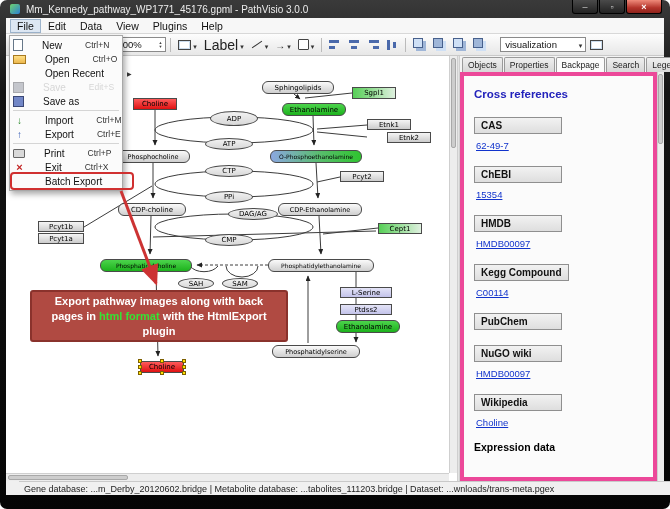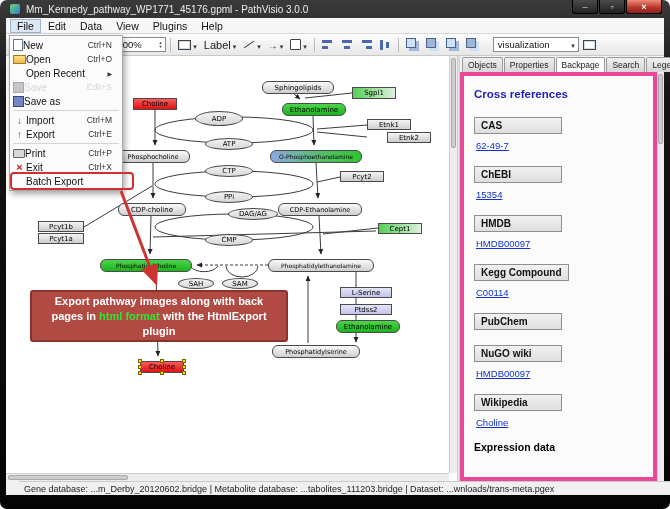--- a/index.html
+++ b/index.html
@@ -21,21 +21,21 @@
   .tb-btn{height:18px;min-width:18px;border:1px solid transparent;background:transparent;display:flex;align-items:center;justify-content:center;padding:0 2px;gap:2px;}
   .tb-sep{width:1px;height:14px;background:#bbb;margin:0 3px;flex:none;}
   .tb-label{font-size:10px;color:#222;margin:0 3px;}
   .combo{height:15px;background:#fff;border:1px solid #8a8a8a;display:flex;align-items:center;font-size:9.5px;padding:0 3px 0 4px;gap:3px;box-sizing:border-box;color:#111;}
   .combo.zoom{width:54px;justify-content:space-between;}
   .combo.viz{width:86px;margin-left:10px;justify-content:space-between;}
   .dd::after{content:"▾";font-size:7px;color:#333;}
   .spin{display:flex;flex-direction:column;line-height:4px;}
   .spin::before{content:"▲";font-size:4px;color:#444;}
   .spin::after{content:"▼";font-size:4px;color:#444;}
-  .btxt{font-size:11px;color:#222;}
+  .btxt{font-size:14px;color:#222;}
   
   .ic-page{width:9px;height:11px;background:#fff;border:1px solid #667;}
   .ic-folder{width:12px;height:8px;background:linear-gradient(#ffe08a,#e8b64f);border:1px solid #a7791f;border-radius:1px;position:relative;margin-top:2px;}
   .ic-folder::before{content:"";position:absolute;top:-3px;left:0;width:5px;height:2px;background:#e8b64f;border:1px solid #a7791f;border-bottom:none;}
   .ic-disk{width:10px;height:10px;background:#6f86c9;border:1px solid #33406e;}
   .disabled{opacity:.45;filter:grayscale(.8);}
   .ic-genebox{width:11px;height:8px;background:#fff;border:1px solid #444;box-shadow:inset 0 0 0 1px #cde;}
   .ic-line{width:12px;height:12px;position:relative;}
   .ic-line::before{content:"";position:absolute;left:0;top:5px;width:12px;border-top:1.5px solid #333;transform:rotate(-35deg);}
   .ic-arrowg::before{content:"→";font-size:10px;color:#333;line-height:1;}
@@ -88,21 +88,21 @@
   .style-bluegreen{background:linear-gradient(90deg,#8ba7e0 0%,#58bd6c 55%,#2fc52f 100%)!important;}
   .style-lavender{background:linear-gradient(180deg,#e4e4f7,#c3c3ea)!important;}
   .style-gene-green{background:linear-gradient(90deg,#57cf57,#dff0df)!important;}
   .nlabel{pointer-events:none;}
   .handle{position:absolute;width:4px;height:4px;background:#ffdf00;border:1px solid #7d6000;z-index:3;box-sizing:border-box;}
   
   .callout{position:absolute;left:24px;top:234px;width:258px;height:52px;background:#b04a42;border:2px solid #8a322c;border-radius:3px;color:#fff;font-weight:bold;font-size:11px;line-height:15px;display:flex;align-items:center;justify-content:center;text-align:center;padding:2px 8px;box-sizing:border-box;z-index:5;}
   .callout .hl{color:#35e235;}
   
   .filemenu{position:absolute;left:9px;top:35px;width:112px;background:#fbfbfb;border:1px solid #a8a8a8;box-shadow:2px 3px 6px rgba(0,0,0,.35);z-index:40;padding:2px 0;font-size:10px;color:#111;overflow:visible;}
-  .fm-item{display:flex;align-items:center;height:14px;padding:0 10px 0 3px;gap:0;}
+  .fm-item{display:flex;align-items:center;height:14px;padding:0 22px 0 3px;gap:19px;}
   .fm-ic{width:13px;display:flex;justify-content:center;align-items:center;flex:none;font-size:10px;}
   .fm-label{flex:1;white-space:nowrap;}
   .fm-sc{font-size:8.5px;color:#333;margin-left:4px;}
   .fm-item.disabled .fm-label,.fm-item.disabled .fm-sc{color:#aaa;}
   .fm-sep{height:1px;background:#d5d5d5;margin:2px 3px;}
   .red-outline{position:absolute;left:0;top:136px;width:124px;height:18px;border:2px solid #d03030;border-radius:4px;box-sizing:border-box;pointer-events:none;}
   .new-page-icon{width:8px;height:10px;background:#fff;border:1px solid #678;}
   .open-folder-icon{width:11px;height:7px;background:linear-gradient(#ffdf85,#ecb84e);border:1px solid #a7791f;}
   .save-disk-icon,.saveas-disk-icon{width:9px;height:9px;background:#7287c7;border:1px solid #3a4775;}
   .import-icon{color:#2a8a2a;font-weight:bold;}
@@ -256,21 +256,21 @@
               </div>
               <div class="node rounded style-green" style="left: 276px; top: 47px; width: 64px; height: 13px;">
                 <span class="nlabel">Ethanolamine</span>
               </div>
               <div class="node rect style-gene-gray" style="left: 361px; top: 63px; width: 44px; height: 11px;">
                 <span class="nlabel">Etnk1</span>
               </div>
               <div class="node rect style-gene-gray" style="left: 361px; top: 76px; width: 44px; height: 11px; margin-left: 20px;">
                 <span class="nlabel">Etnk2</span>
               </div>
-              <div class="node ellipse style-gray" style="left: 189px; top: 55px; width: 48px; height: 15px; text-align: right;">
+              <div class="node ellipse style-gray" style="left: 204px; top: 55px; width: 48px; height: 15px; text-align: right;">
                 <span class="nlabel">ADP</span>
               </div>
               <div class="node ellipse style-gray" style="left: 199px; top: 82px; width: 48px; height: 12px;">
                 <span class="nlabel">ATP</span>
               </div>
               <div class="node rounded style-gray" style="left: 110px; top: 94px; width: 74px; height: 13px;">
                 <span class="nlabel" style="font-size: 6.5px;">Phosphocholine</span>
               </div>
               <div class="node rounded style-bluegreen" style="left: 264px; top: 94px; width: 92px; height: 13px;">
                 <span class="nlabel" style="font-size: 6px;">O-Phosphoethanolamine</span>

